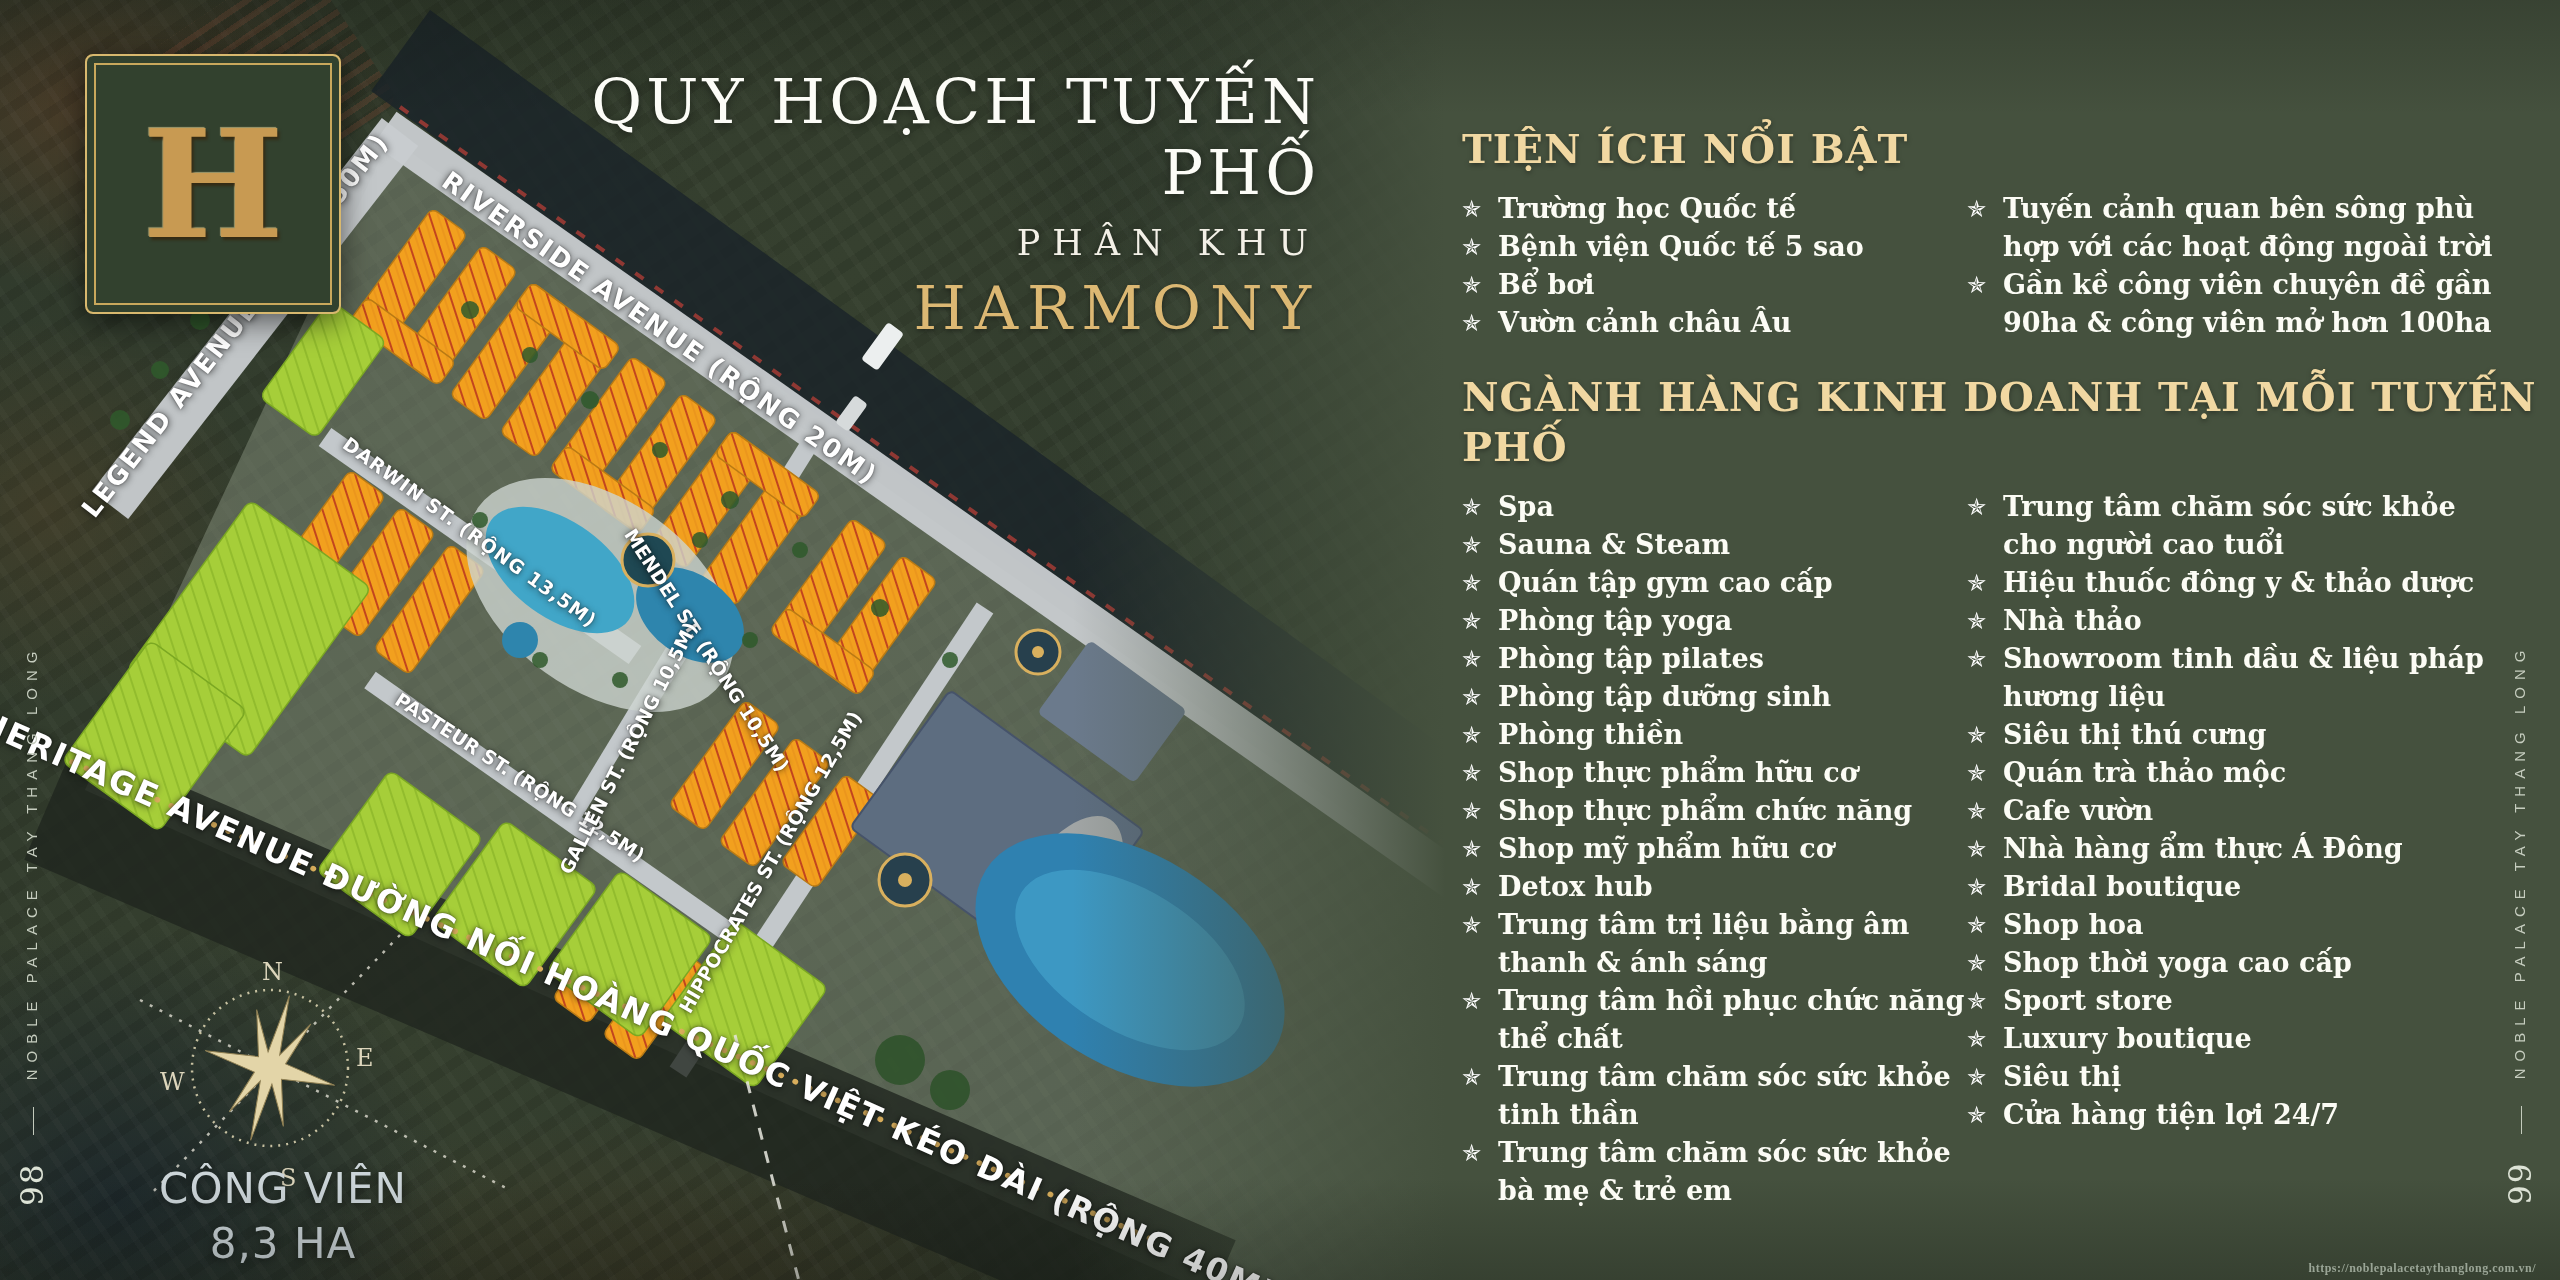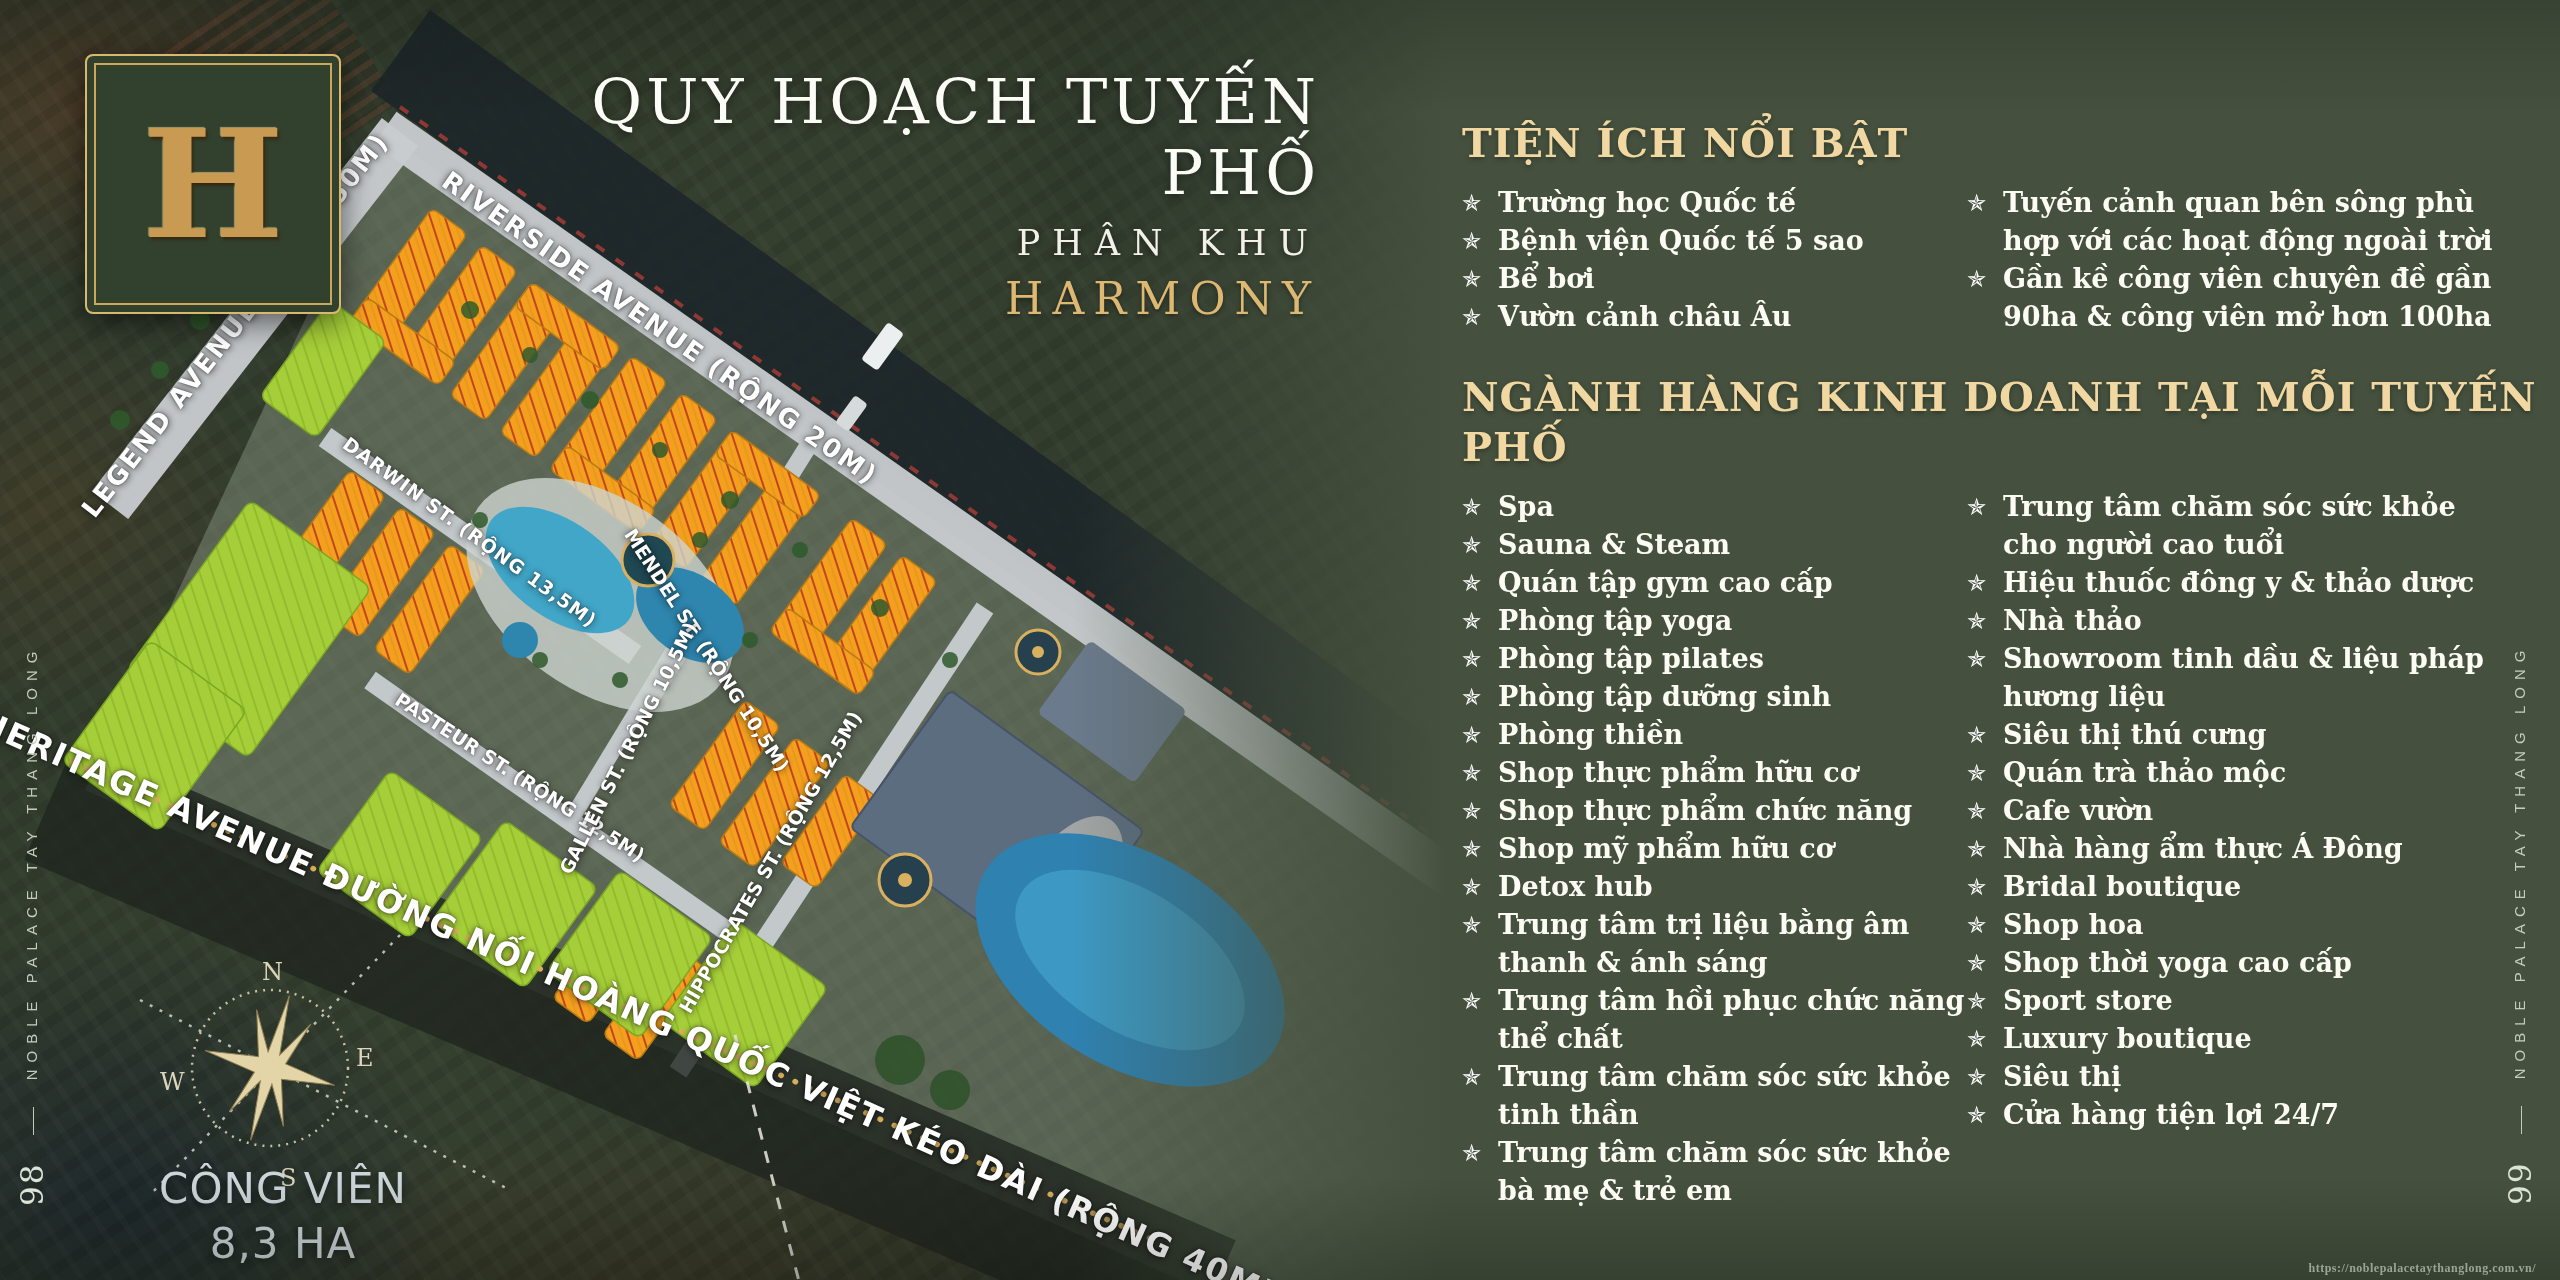--- a/index.html
+++ b/index.html
@@ -52,26 +52,26 @@
      box-shadow:inset 0 0 0 7px #32412e,inset 0 0 0 9px #c9a85c,0 8px 30px rgba(0,0,0,.55);}
   .logo-h{font-family:"DejaVu Serif",serif;font-weight:700;font-size:150px;line-height:1;color:#c89a52;
      text-shadow:2px 3px 3px rgba(55,28,4,.6),-1px -1px 1px rgba(255,230,160,.55);}
 
   
   .title{position:absolute;left:480px;top:66px;width:840px;text-align:right;z-index:8;}
   .t1{font-family:"DejaVu Serif",serif;font-weight:400;font-size:62px;line-height:1.15;color:#fcfcf7;
       letter-spacing:4px;text-shadow:0 2px 8px rgba(0,0,0,.45);}
   .t2{font-family:"DejaVu Serif",serif;font-size:35px;color:#f3f0e7;letter-spacing:12px;margin-top:14px;
       text-shadow:0 2px 6px rgba(0,0,0,.45);}
-  .t3{font-family:"DejaVu Serif",serif;font-size:44px;color:#dcb873;letter-spacing:9px;margin-top:10px;
+  .t3{font-family:"DejaVu Serif",serif;font-size:60px;color:#dcb873;letter-spacing:9px;margin-top:10px;
       text-shadow:0 2px 4px rgba(0,0,0,.4);}
 
   
   .section{position:absolute;left:1462px;width:1080px;z-index:8;}
-  .sec-amenities{top:118px;}
+  .sec-amenities{top:124px;}
   .sec-business{top:372px;}
   .gold-h{font-family:"DejaVu Serif",serif;font-weight:700;font-size:40px;line-height:1.25;color:#f1d8a2;
       letter-spacing:1px;margin:0 0 16px 0;text-shadow:0 2px 5px rgba(0,0,0,.35);}
   .cols{display:flex;}
   .col1{width:505px;flex:0 0 505px;}
   .col2{width:560px;flex:0 0 560px;}
   ul.star-list{list-style:none;margin:0;padding:0;}
   ul.star-list li{display:flex;align-items:flex-start;font-family:"DejaVu Serif",serif;font-weight:700;
       font-size:27px;line-height:38px;color:#fcfcf5;}
   .star{flex:0 0 36px;font-family:"DejaVu Sans",sans-serif;font-weight:400;font-size:23px;line-height:38px;

